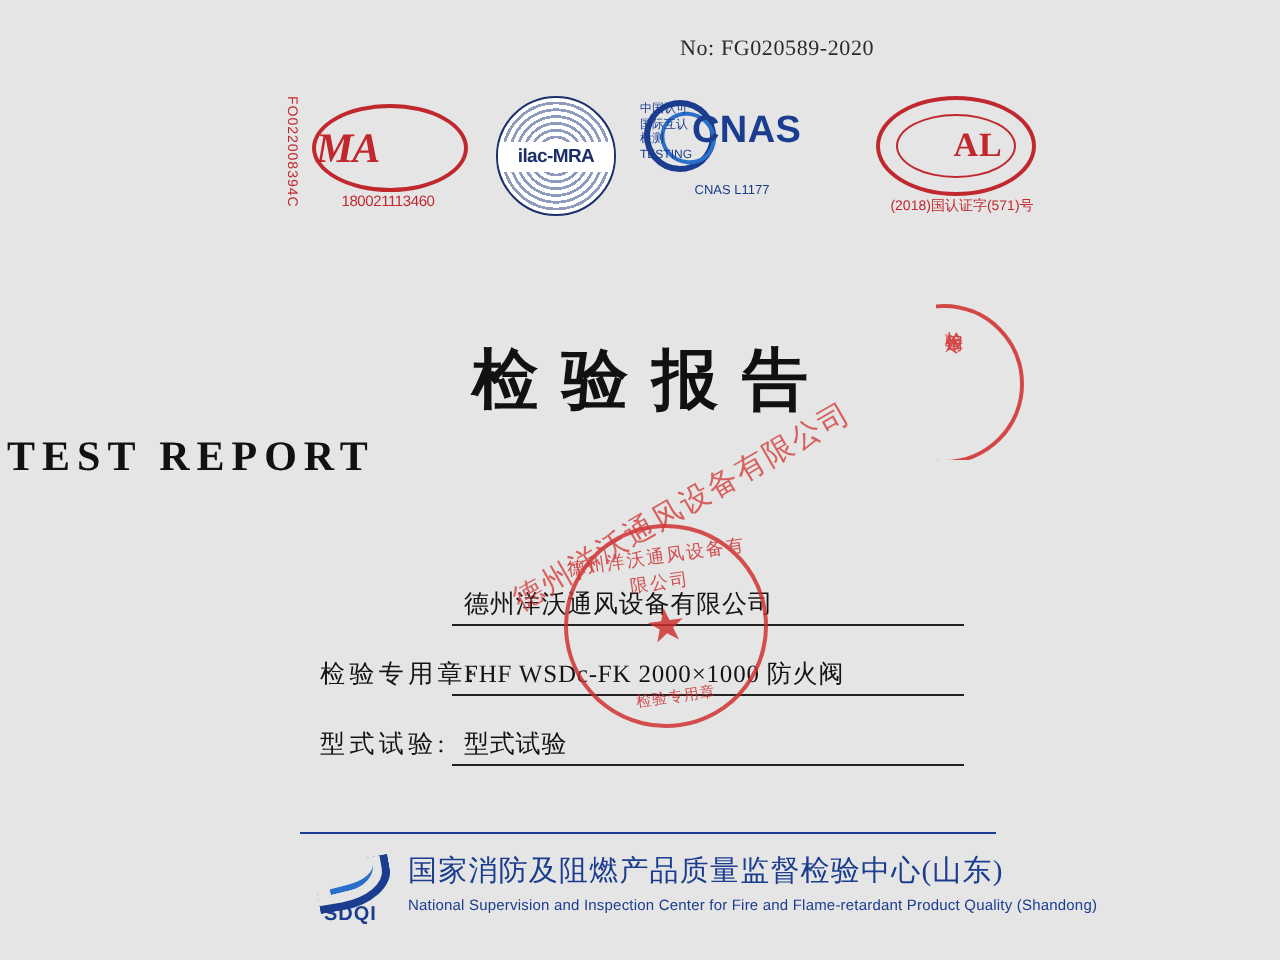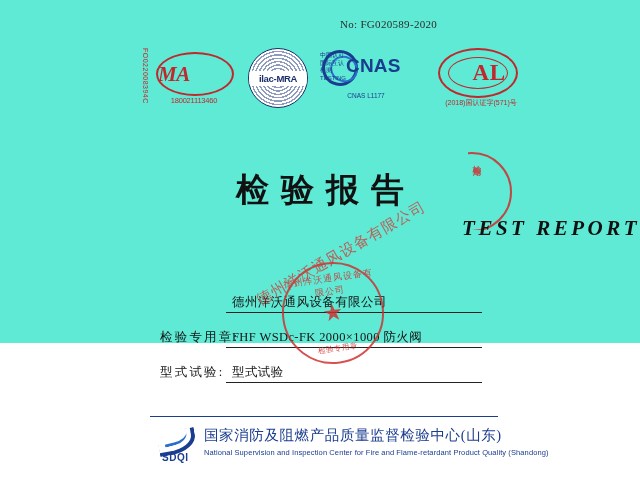--- a/index.html
+++ b/index.html
@@ -12,22 +12,22 @@
     height: 480px;
     overflow: hidden;
     font-family: "Liberation Serif", serif;
     color: #1a1a1a;
     position: relative;
   }
   .page {
     position: absolute;
     left: 0; top: 0;
     width: 640px;
-    height: 343px;
-    background: #5eead4;
+    height: 480px;
+    background: #e5e5e5;
   }
 
   
   .report-no {
     position: absolute;
     left: 340px;
     top: 16px;
     font-size: 11px;
     letter-spacing: 0.3px;
     color: #2b2b2b;
@@ -197,21 +197,21 @@
     width: 58px; height: 30px;
     border: 1.4px solid #c0282d;
     border-radius: 50%;
     display: flex;
     align-items: center;
     justify-content: center;
   }
   .cal-text {
     font-family: "Liberation Serif", serif;
     font-weight: bold;
-    font-size: 23px;
+    font-size: 17px;
     color: #c0282d;
     letter-spacing: 0.5px;
     margin-left: 22px;
   }
   .cal-code {
     position: absolute;
     left: -4px; top: 54px;
     width: 110px;
     text-align: center;
     font-size: 7px;
@@ -229,28 +229,27 @@
     font-weight: bold;
     font-size: 33px;
     letter-spacing: 12px;
     text-indent: 12px;
     color: #111111;
   }
   .title-en {
     position: absolute;
     left: 0; top: 216px;
     width: 640px;
-    text-align: right;
+    text-align: left;
     font-family: "Liberation Serif", serif;
     font-weight: bold;
     font-size: 21px;
     letter-spacing: 3.5px;
     text-indent: 3.5px;
     color: #111111;
-    font-style: italic;
   }
 
   
   .fields {
     position: absolute;
     left: 160px;
     top: 290px;
     width: 322px;
   }
   .field-row {

